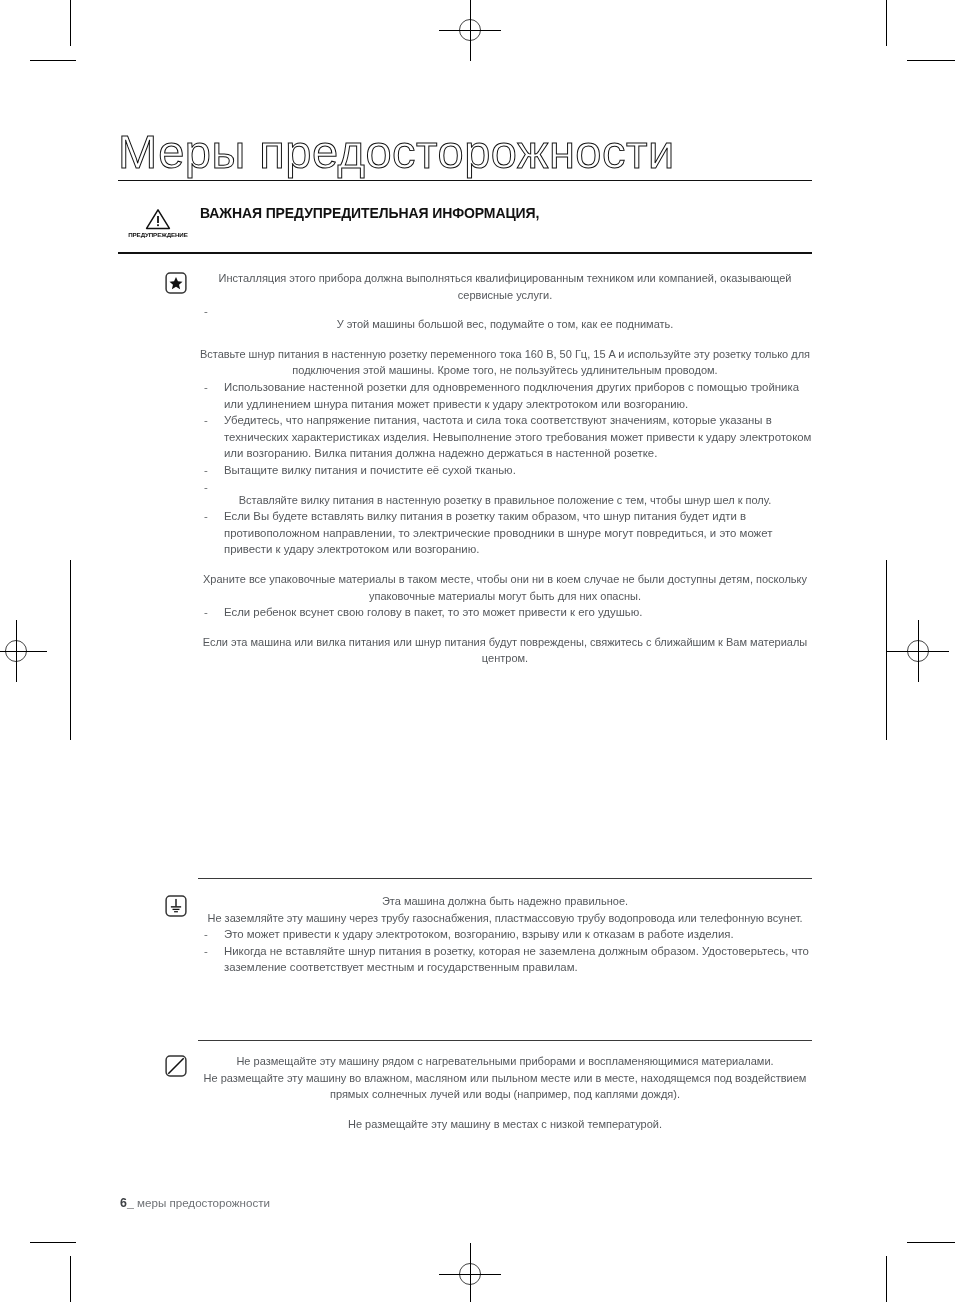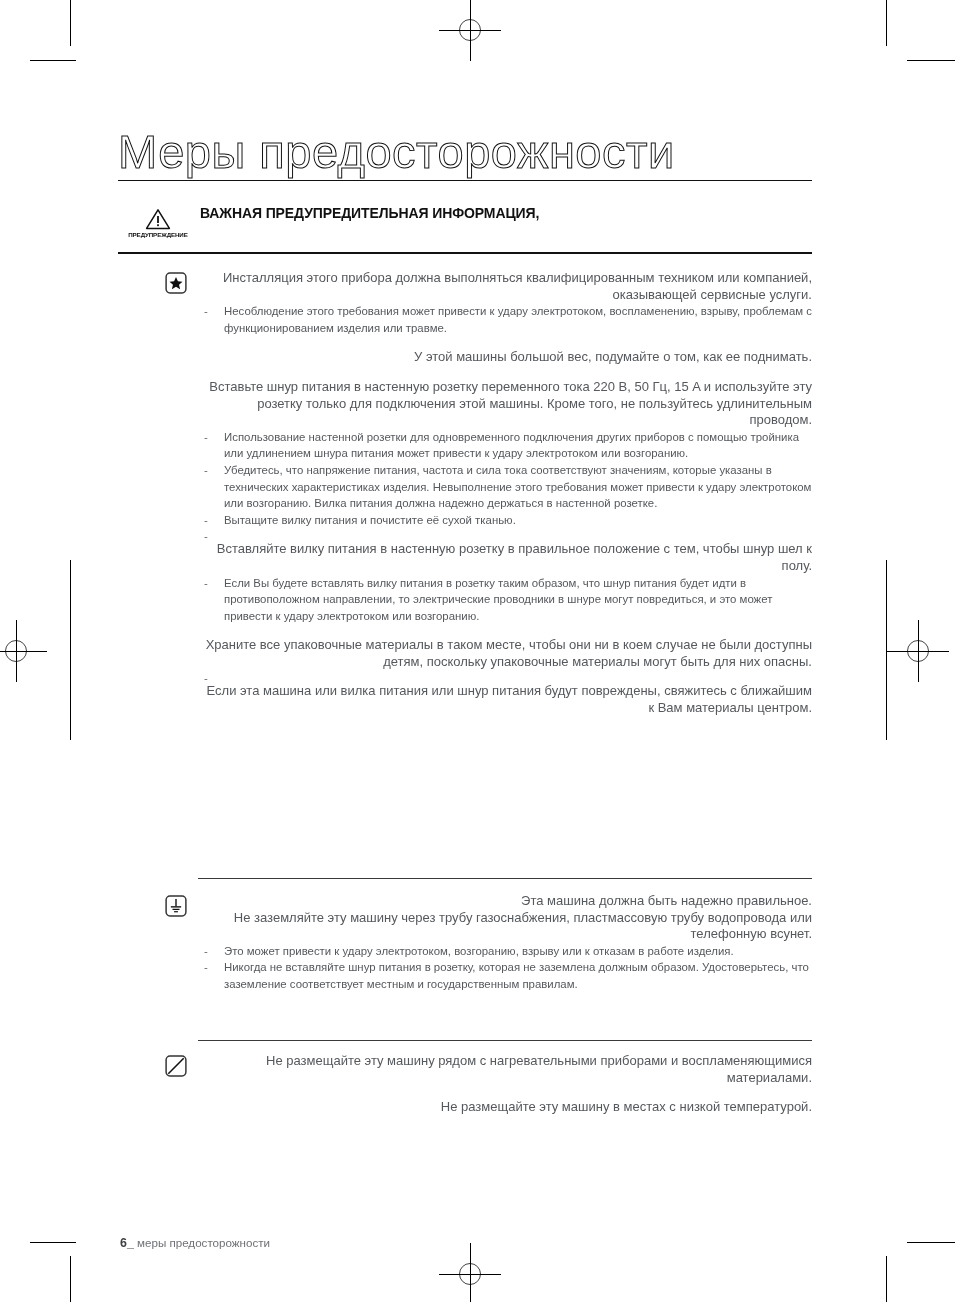--- a/index.html
+++ b/index.html
@@ -137,25 +137,25 @@
 
   .sec-icon {
     position: absolute;
     left: -33px;
     top: 2px;
     width: 22px;
     height: 22px;
   }
 
   .para {
-    font-size: 13px;
+    font-size: 11px;
     line-height: 16.6px;
     color: #55585c;
     margin: 0 0 0 0;
-    text-align: right;
+    text-align: center;
   }
   .para + .para { margin-top: 0; }
   .para.gap { margin-top: 13px; }
 
   .bullets { margin: 0; padding: 0; list-style: none; }
   .bullets li {
     position: relative;
     padding-left: 26px;
     font-size: 11.4px;
     line-height: 16.6px;
@@ -164,21 +164,21 @@
   .bullets li .dash {
     position: absolute;
     left: 6px;
     top: 0;
     color: #6a6d70;
   }
 
   .footer {
     position: absolute;
     left: 120px;
-    top: 1236px;
+    top: 1196px;
     font-size: 11.6px;
     color: #6e7175;
   }
   .footer .pg {
     font-weight: 700;
     color: #3f4246;
     font-size: 12.4px;
   }
 </style>
 </head>
@@ -239,44 +239,44 @@
   <div class="heading-rule"></div>
 
   <div class="section" style="top:270px;">
     <svg class="sec-icon" viewBox="0 0 24 24">
       <rect x="1.2" y="1.2" width="21.6" height="21.6" rx="4.2" ry="4.2" fill="#fff" stroke="#333" stroke-width="1.6"></rect>
       <path d="M12 5.4 L14.1 10.0 L19.1 10.5 L15.3 13.8 L16.5 18.7 L12 16.1 L7.5 18.7 L8.7 13.8 L4.9 10.5 L9.9 10.0 Z" fill="#111"></path>
     </svg>
 
     <p class="para">Инсталляция этого прибора должна выполняться квалифицированным техником или компанией, оказывающей сервисные услуги.</p>
     <ul class="bullets">
-      <li><span class="dash">-</span><span>Несоблюдение этого требования может привести к удару электротоком, воспламенению, взрыву, проблемам с функционированием изделия или травме.</span></li>
+      <li><span class="dash">-</span></li>
     </ul>
 
     <p class="para gap">У этой машины большой вес, подумайте о том, как ее поднимать.</p>
 
-    <p class="para gap">Вставьте шнур питания в настенную розетку переменного тока 220 В, 50 Гц, 15 A и используйте эту розетку только для подключения этой машины. Кроме того, не пользуйтесь удлинительным проводом.</p>
+    <p class="para gap">Вставьте шнур питания в настенную розетку переменного тока 160 В, 50 Гц, 15 A и используйте эту розетку только для подключения этой машины. Кроме того, не пользуйтесь удлинительным проводом.</p>
     <ul class="bullets">
       <li><span class="dash">-</span><span>Использование настенной розетки для одновременного подключения других приборов с помощью тройника или удлинением шнура питания может привести к удару электротоком или возгоранию.</span></li>
       <li><span class="dash">-</span><span>Убедитесь, что напряжение питания, частота и сила тока соответствуют значениям, которые указаны в технических характеристиках изделия. Невыполнение этого требования может привести к удару электротоком или возгоранию. Вилка питания должна надежно держаться в настенной розетке.</span></li>
     </ul>
 
     <ul class="bullets">
       <li><span class="dash">-</span><span>Вытащите вилку питания и почистите её сухой тканью.</span></li>
       <li><span class="dash">-</span></li>
     </ul>
 
     <p class="para gap">Вставляйте вилку питания в настенную розетку в правильное положение с тем, чтобы шнур шел к полу.</p>
     <ul class="bullets">
       <li><span class="dash">-</span><span>Если Вы будете вставлять вилку питания в розетку таким образом, что шнур питания будет идти в противоположном направлении, то электрические проводники в шнуре могут повредиться, и это может привести к удару электротоком или возгоранию.</span></li>
     </ul>
 
     <p class="para gap">Храните все упаковочные материалы в таком месте, чтобы они ни в коем случае не были доступны детям, поскольку упаковочные материалы могут быть для них опасны.</p>
     <ul class="bullets">
-      <li><span class="dash">-</span></li>
+      <li><span class="dash">-</span><span>Если ребенок всунет свою голову в пакет, то это может привести к его удушью.</span></li>
     </ul>
 
     <p class="para gap">Если эта машина или вилка питания или шнур питания будут повреждены, свяжитесь с ближайшим к Вам материалы центром.</p>
   </div>
 
   <div class="sec-rule" style="top:878px;"></div>
 
   <div class="section" style="top:893px;">
     <svg class="sec-icon" viewBox="0 0 24 24">
       <rect x="1.2" y="1.2" width="21.6" height="21.6" rx="4.2" ry="4.2" fill="#fff" stroke="#333" stroke-width="1.6"></rect>
@@ -296,20 +296,21 @@
 
   <div class="sec-rule" style="top:1040px;"></div>
 
   <div class="section" style="top:1053px;">
     <svg class="sec-icon" viewBox="0 0 24 24">
       <rect x="1.2" y="1.2" width="21.6" height="21.6" rx="4.2" ry="4.2" fill="#fff" stroke="#333" stroke-width="1.6"></rect>
       <line x1="3.6" y1="20.4" x2="20.4" y2="3.6" stroke="#111" stroke-width="1.7"></line>
     </svg>
 
     <p class="para">Не размещайте эту машину рядом с нагревательными приборами и воспламеняющимися материалами.</p>
+    <p class="para">Не размещайте эту машину во влажном, масляном или пыльном месте или в месте, находящемся под воздействием прямых солнечных лучей или воды (например, под каплями дождя).</p>
     <p class="para gap">Не размещайте эту машину в местах с низкой температурой.</p>
   </div>
 
   <div class="footer">
     <span class="pg">6_</span>
     <span>меры предосторожности</span>
   </div>
 
 </div>
 

